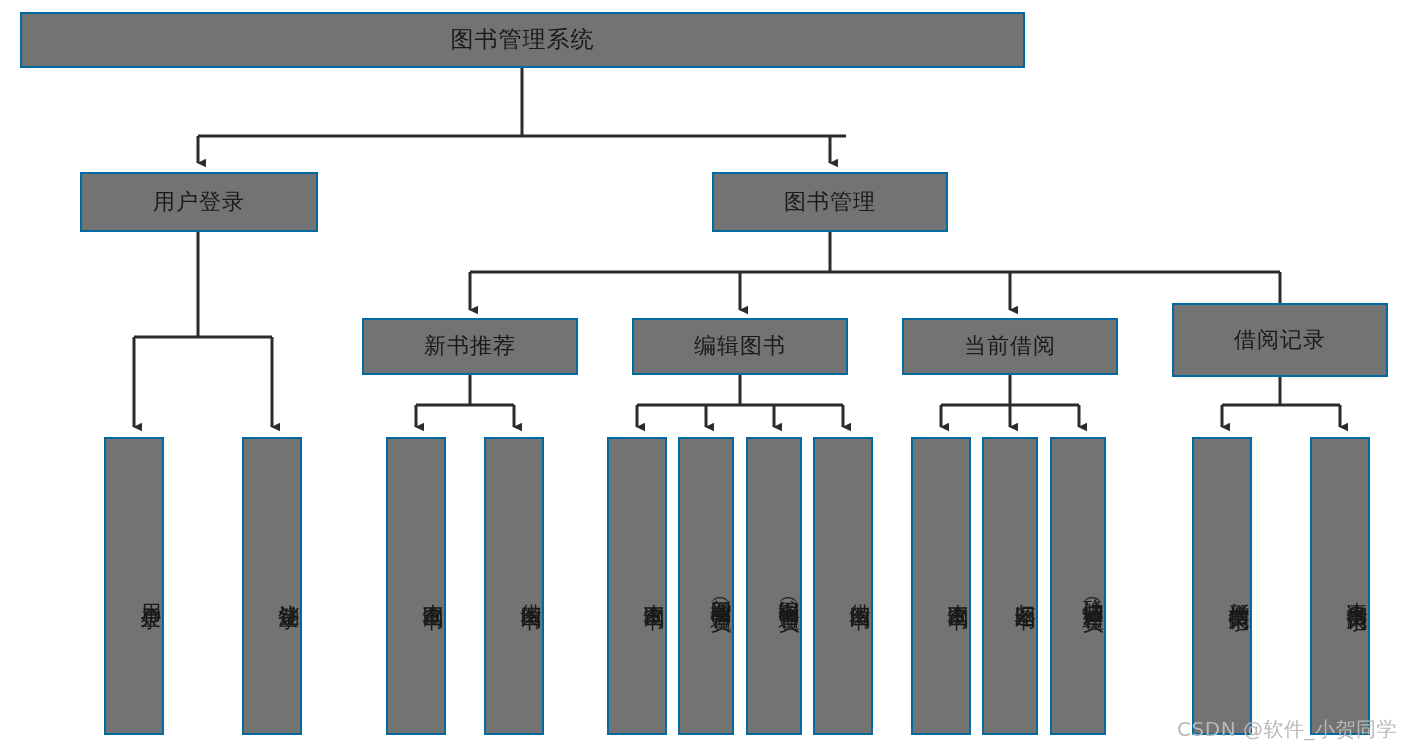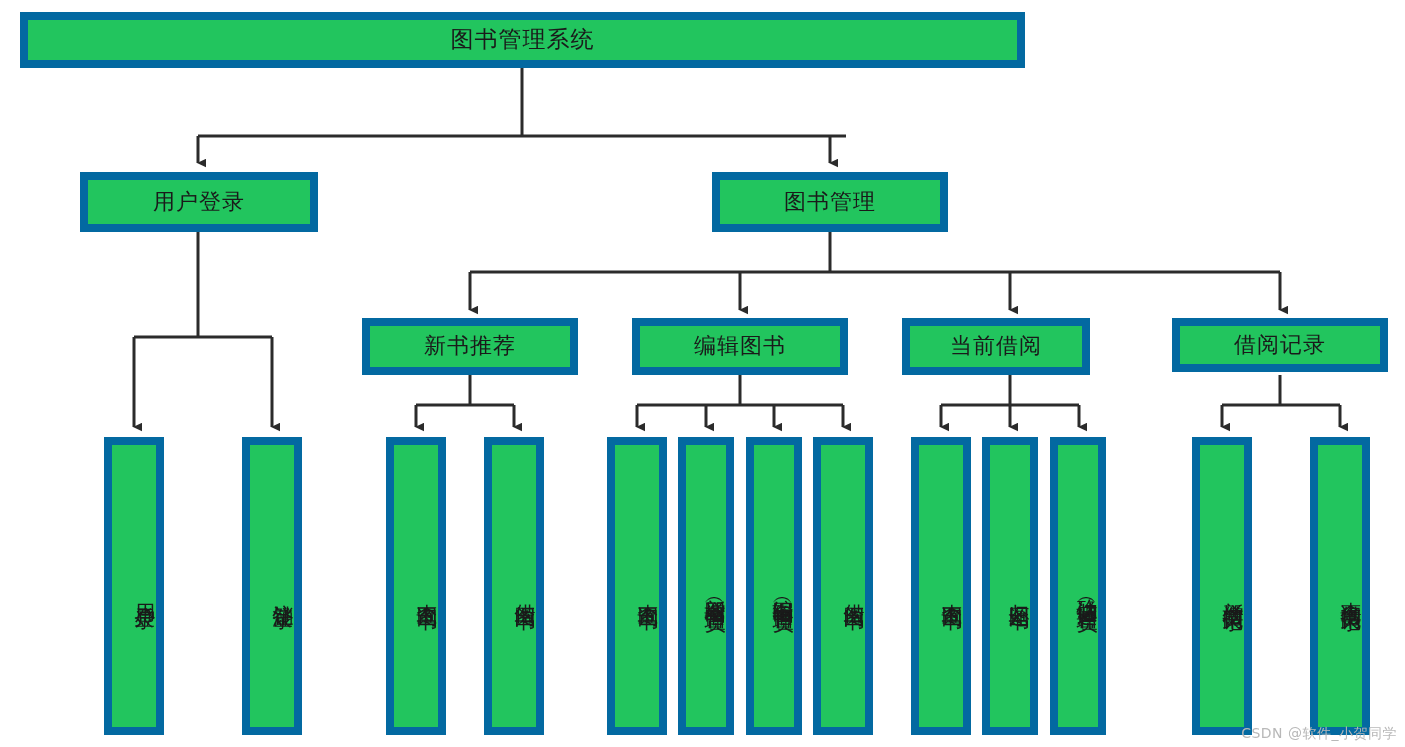--- a/index.html
+++ b/index.html
@@ -21,22 +21,22 @@
   #diagram-svg {
     position: absolute;
     left: 0;
     top: 0;
     width: 1405px;
     height: 747px;
   }
   .node {
     position: absolute;
     box-sizing: border-box;
-    background: #22c55e;
-    border: 8px solid #0369a1;
+    background: #737373;
+    border: 2px solid #0369a1;
     display: flex;
     align-items: center;
     justify-content: center;
     color: #1a1a1a;
   }
   .node-h {
     font-size: 22px;
     letter-spacing: 1px;
     line-height: 1.1;
   }
@@ -57,21 +57,21 @@
   .leaf-text {
     writing-mode: vertical-rl;
     text-orientation: upright;
     letter-spacing: 2px;
     display: block;
   }
   #watermark {
     position: absolute;
     right: 8px;
     bottom: 4px;
-    font-size: 14px;
+    font-size: 20px;
     color: #b8b8b8;
     letter-spacing: 0.5px;
     white-space: nowrap;
     font-family: "DejaVu Sans", "Liberation Sans", sans-serif;
   }
 </style>
 </head>
 <body>
 
 <div id="diagram-root">
@@ -140,25 +140,25 @@
   </div>
 
   <div class="node node-h" style="left:362px; top:318px; width:216px; height:57px;text-align:right;">
     <span>新书推荐</span>
   </div>
 
   <div class="node node-h" style="left:632px; top:318px; width:216px; height:57px;">
     <span>编辑图书</span>
   </div>
 
-  <div class="node node-h" style="left:902px; top:318px; width:188px; height:57px;">
+  <div class="node node-h" style="left:902px; top:318px; width:216px; height:57px;">
     <span>当前借阅</span>
   </div>
 
-  <div class="node node-h" style="left:1172px; top:318px; width:216px; height:54px;">
+  <div class="node node-h" style="left:1172px; top:303px; width:216px; height:74px;">
     <span>借阅记录</span>
   </div>
 
   <div class="node node-leaf" style="left:104px; top:437px; width:60px; height:298px;">
     <span class="leaf-text">用户登录</span>
   </div>
 
   <div class="node node-leaf" style="left:242px; top:437px; width:60px; height:298px;">
     <span class="leaf-text">注销登录</span>
   </div>

